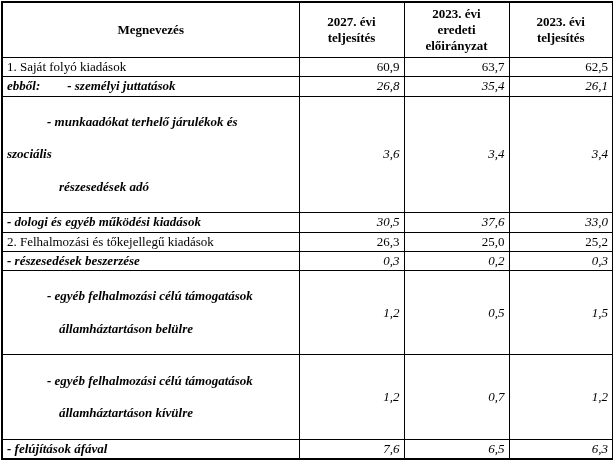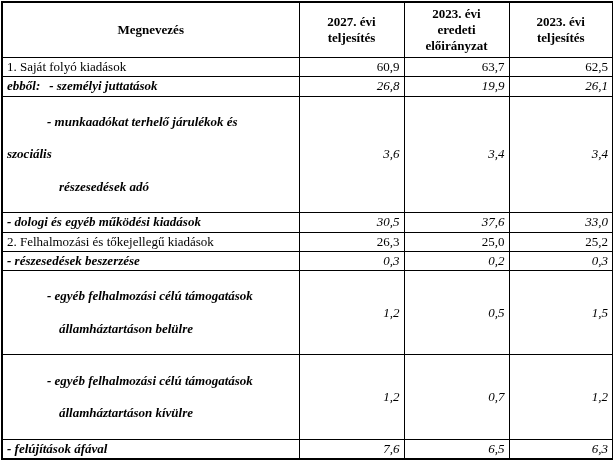--- a/index.html
+++ b/index.html
@@ -49,21 +49,21 @@
   td.subrow {
     font-weight: bold;
     font-style: italic;
   }
   td.sub {
     padding-left: 44px;
   }
   .ml1 { padding-left: 40px; }
   .ml0 { padding-left: 0; }
   .ml2 { padding-left: 52px; }
-  .gap { margin-left: 9px; }
+  .gap { margin-left: 27px; }
   
   td.val {
     text-align: right;
     padding-right: 5px;
   }
   td.vb  { font-weight: normal; }
   td.vi  { font-style: italic; }
   tr.tall2 td { height: 33px; }
   tr.tall3 td { height: 50px; margin-top: 40px; }
 </style>
@@ -95,21 +95,21 @@
     <tr>
       <td class="lab num">1. Saját folyó kiadások</td>
       <td class="val vb">60,9</td>
       <td class="val vb">63,7</td>
       <td class="val vb">62,5</td>
     </tr>
 
     <tr>
       <td class="lab subrow"><span>ebből:</span><span class="gap">- személyi juttatások</span></td>
       <td class="val vi">26,8</td>
-      <td class="val vi">19,9</td>
+      <td class="val vi">35,4</td>
       <td class="val vi">26,1</td>
     </tr>
 
     <tr class="tall3">
       <td class="lab subrow">
         <div class="ml1">- munkaadókat terhelő járulékok és</div>
         <div class="ml0">szociális</div>
         <div class="ml2">részesedések adó</div>
       </td>
       <td class="val vi">3,6</td>

